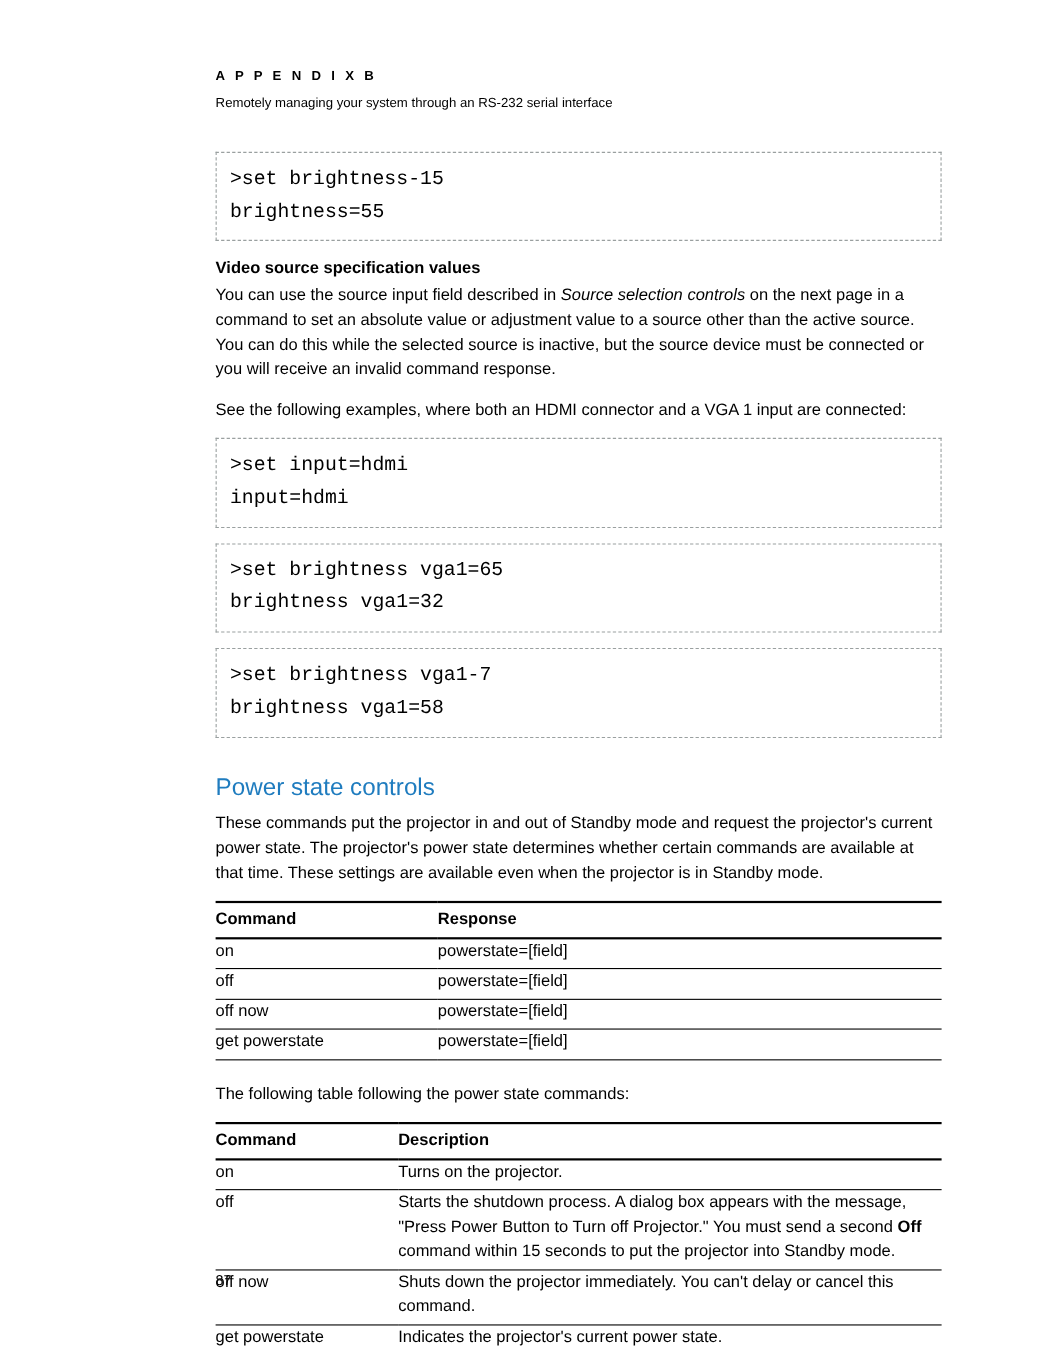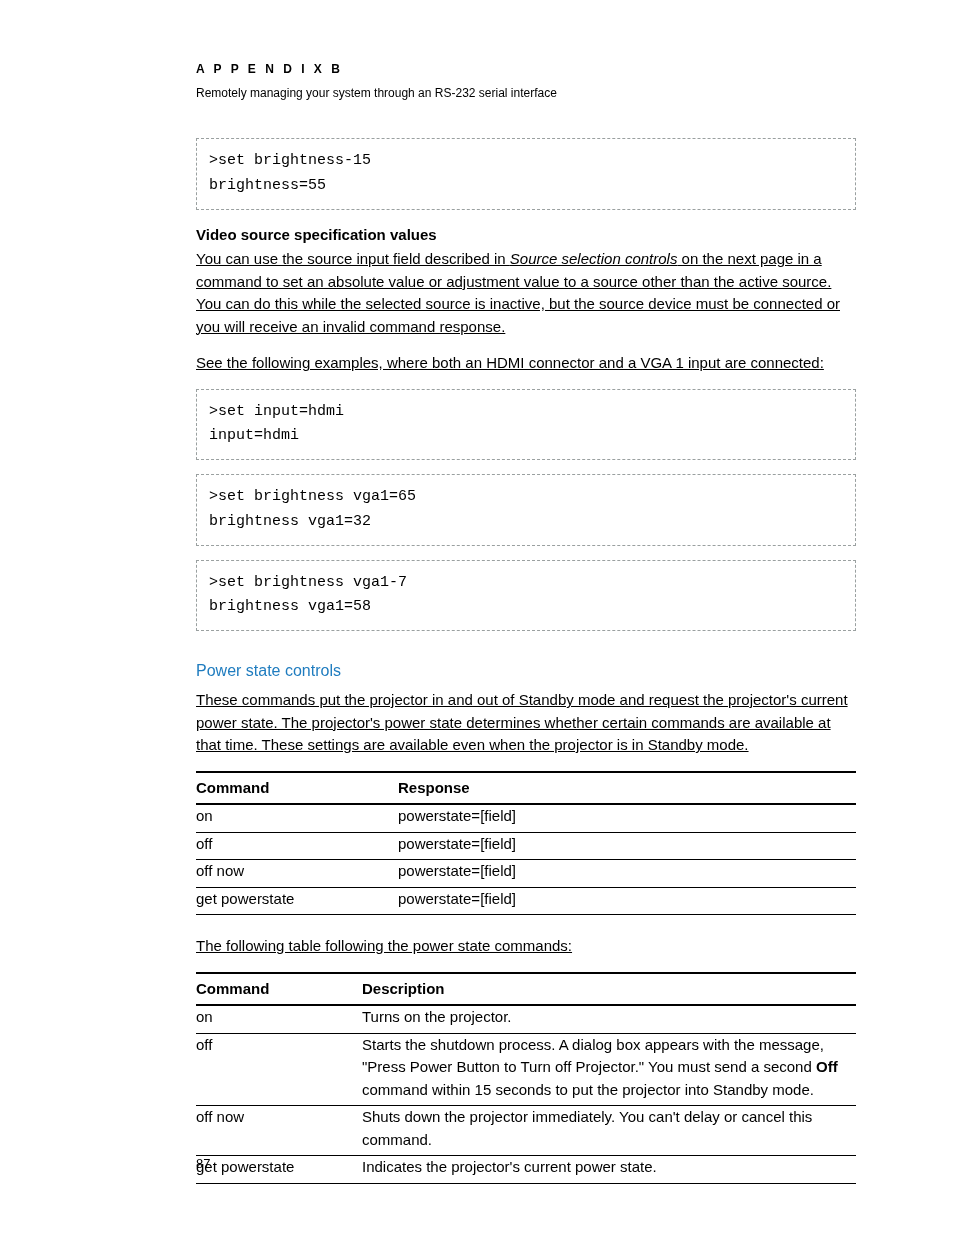--- a/index.html
+++ b/index.html
@@ -28,32 +28,32 @@
     font-size: 12px;
     margin-bottom: 36px;
   }
   .codeblock {
     border: 1px dashed #9aa0a0;
     padding: 10px 12px;
     margin: 8px 0 14px 0;
   }
   .codeblock .line {
     font-family: "Courier New", Courier, monospace;
-    font-size: 15px;
+    font-size: 18px;
     line-height: 1.65;
     white-space: pre;
   }
   .h4 {
     font-weight: bold;
     margin: 12px 0 2px 0;
   }
-  p { margin: 2px 0 14px 0; text-decoration: underline; }
+  p { margin: 2px 0 14px 0; }
   .section-title {
     color: #1f7cbf;
-    font-size: 16px;
+    font-size: 22px;
     margin: 28px 0 6px 0;
     font-weight: normal;
   }
   table {
     width: 100%;
     border-collapse: collapse;
     margin: 8px 0 20px 0;
     font-size: 15px;
   }
   table thead tr { border-top: 2px solid #000; border-bottom: 2px solid #000; }

